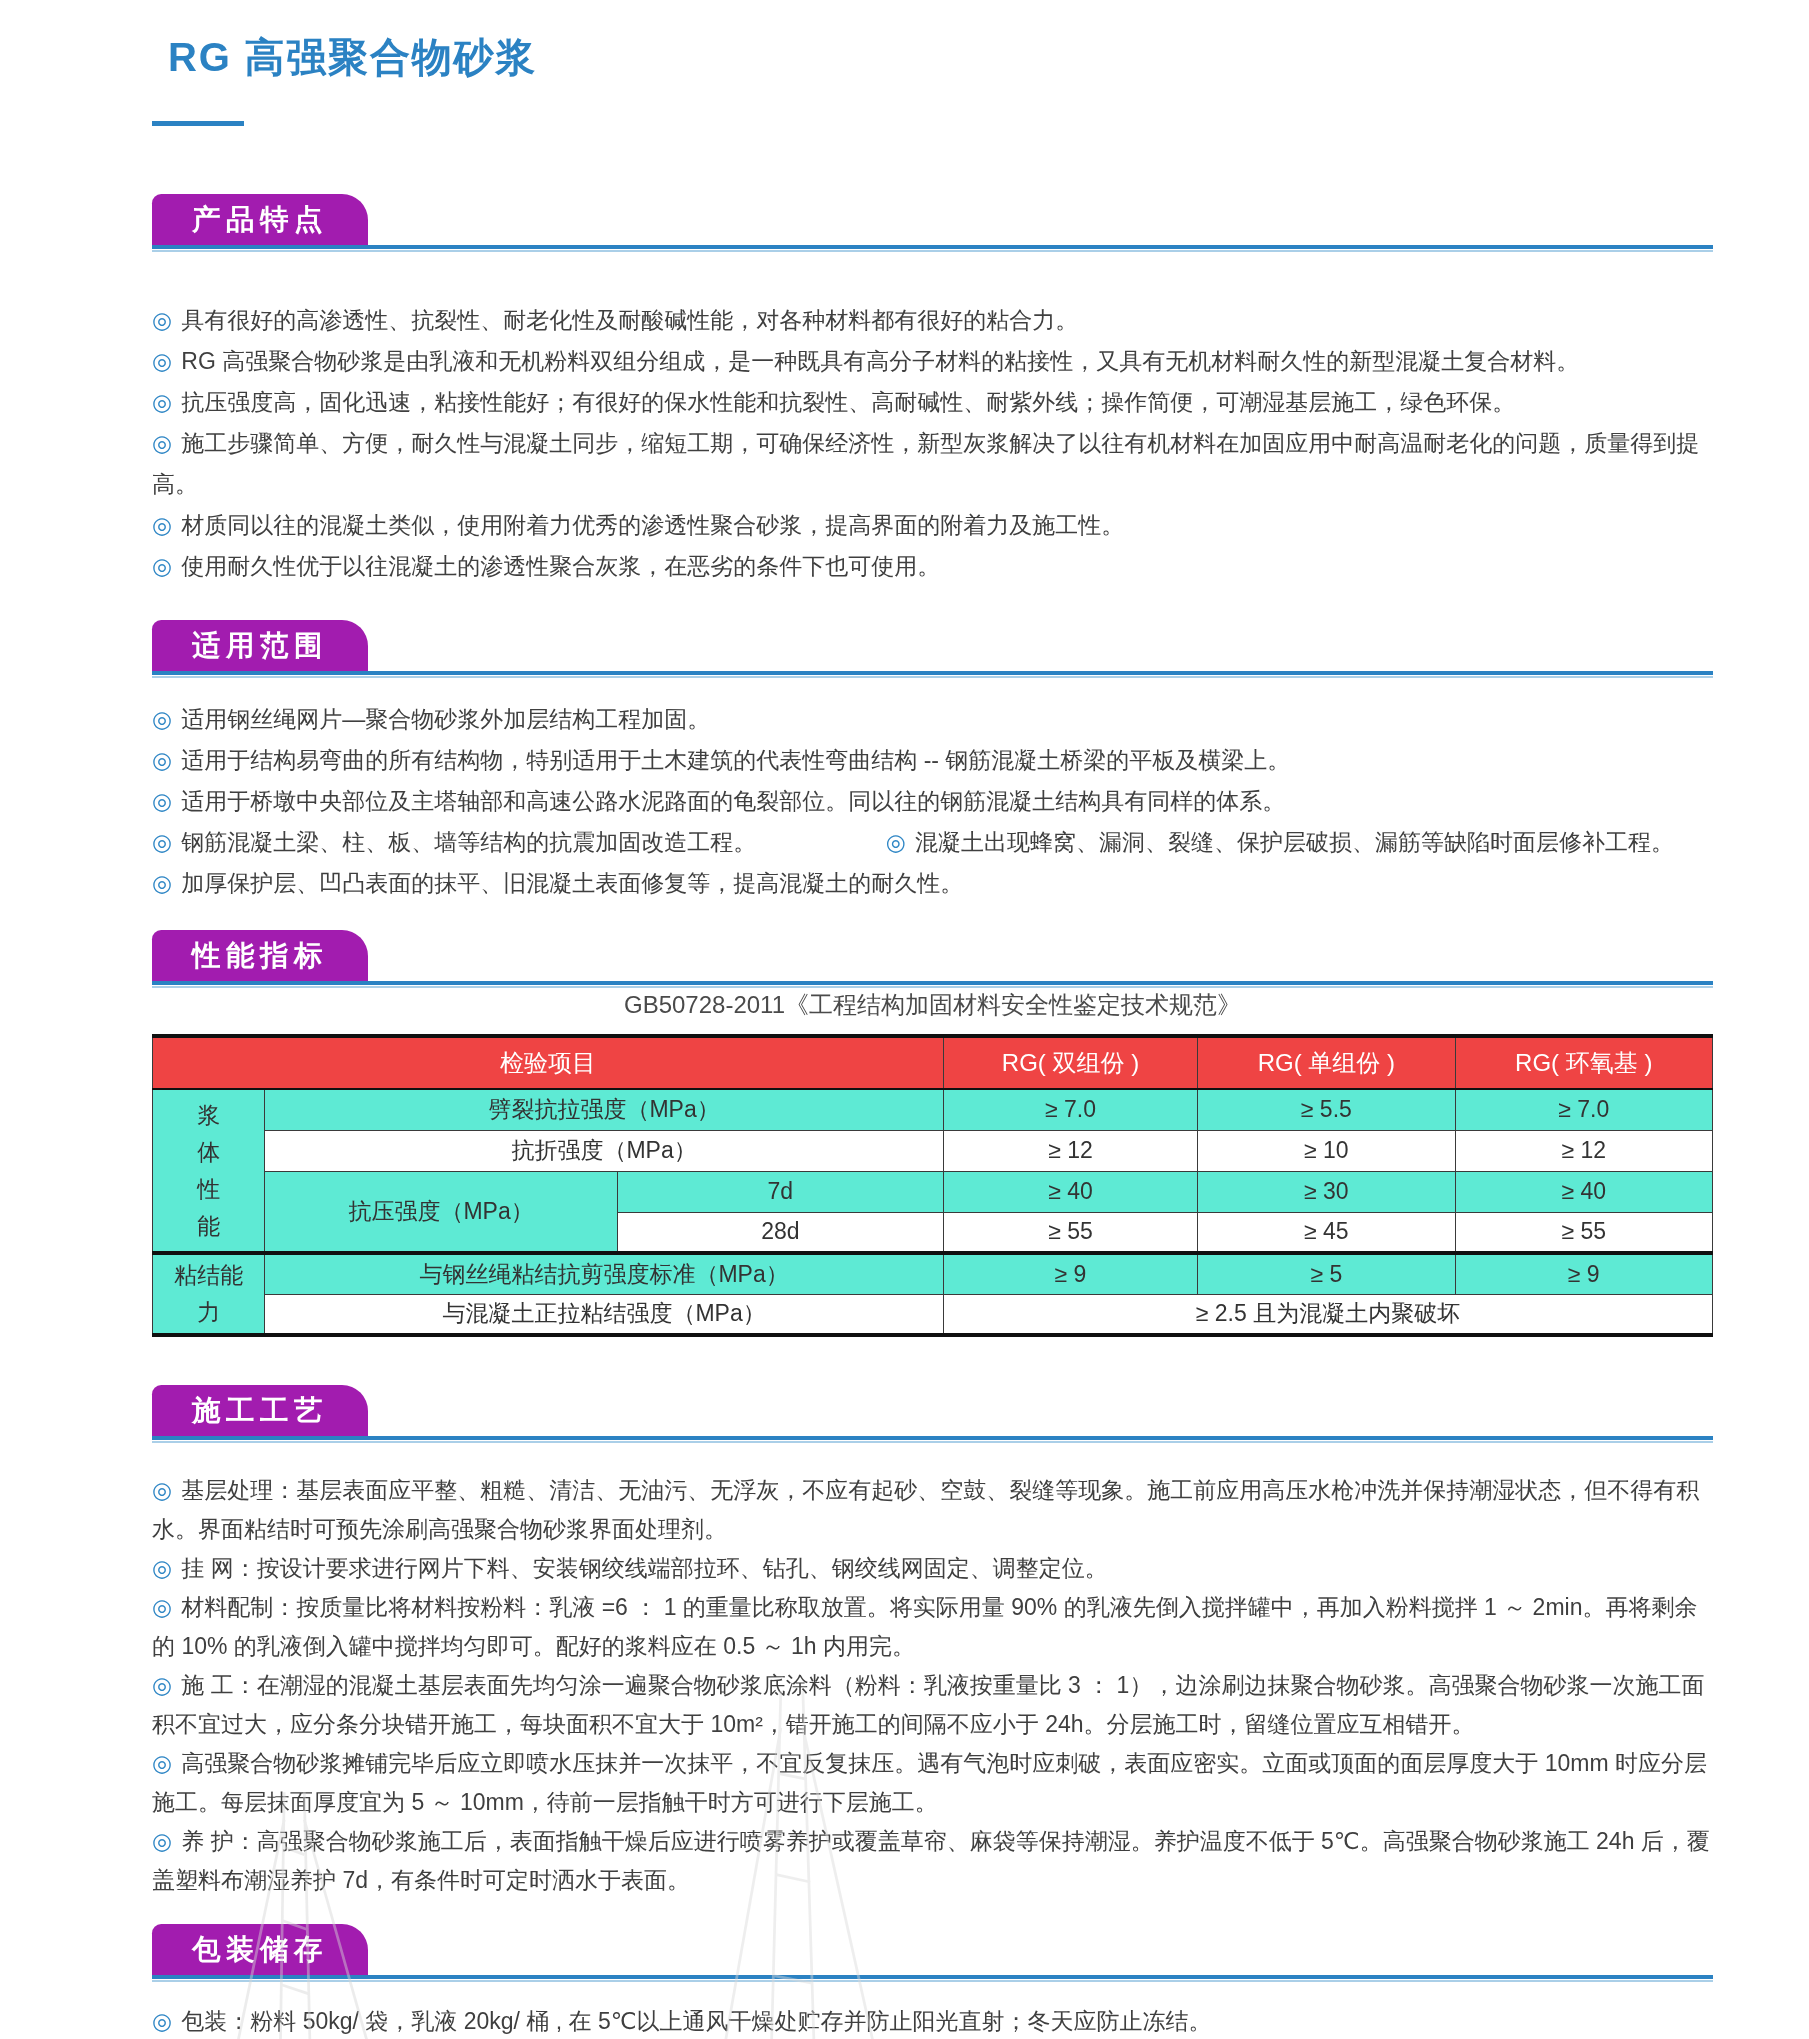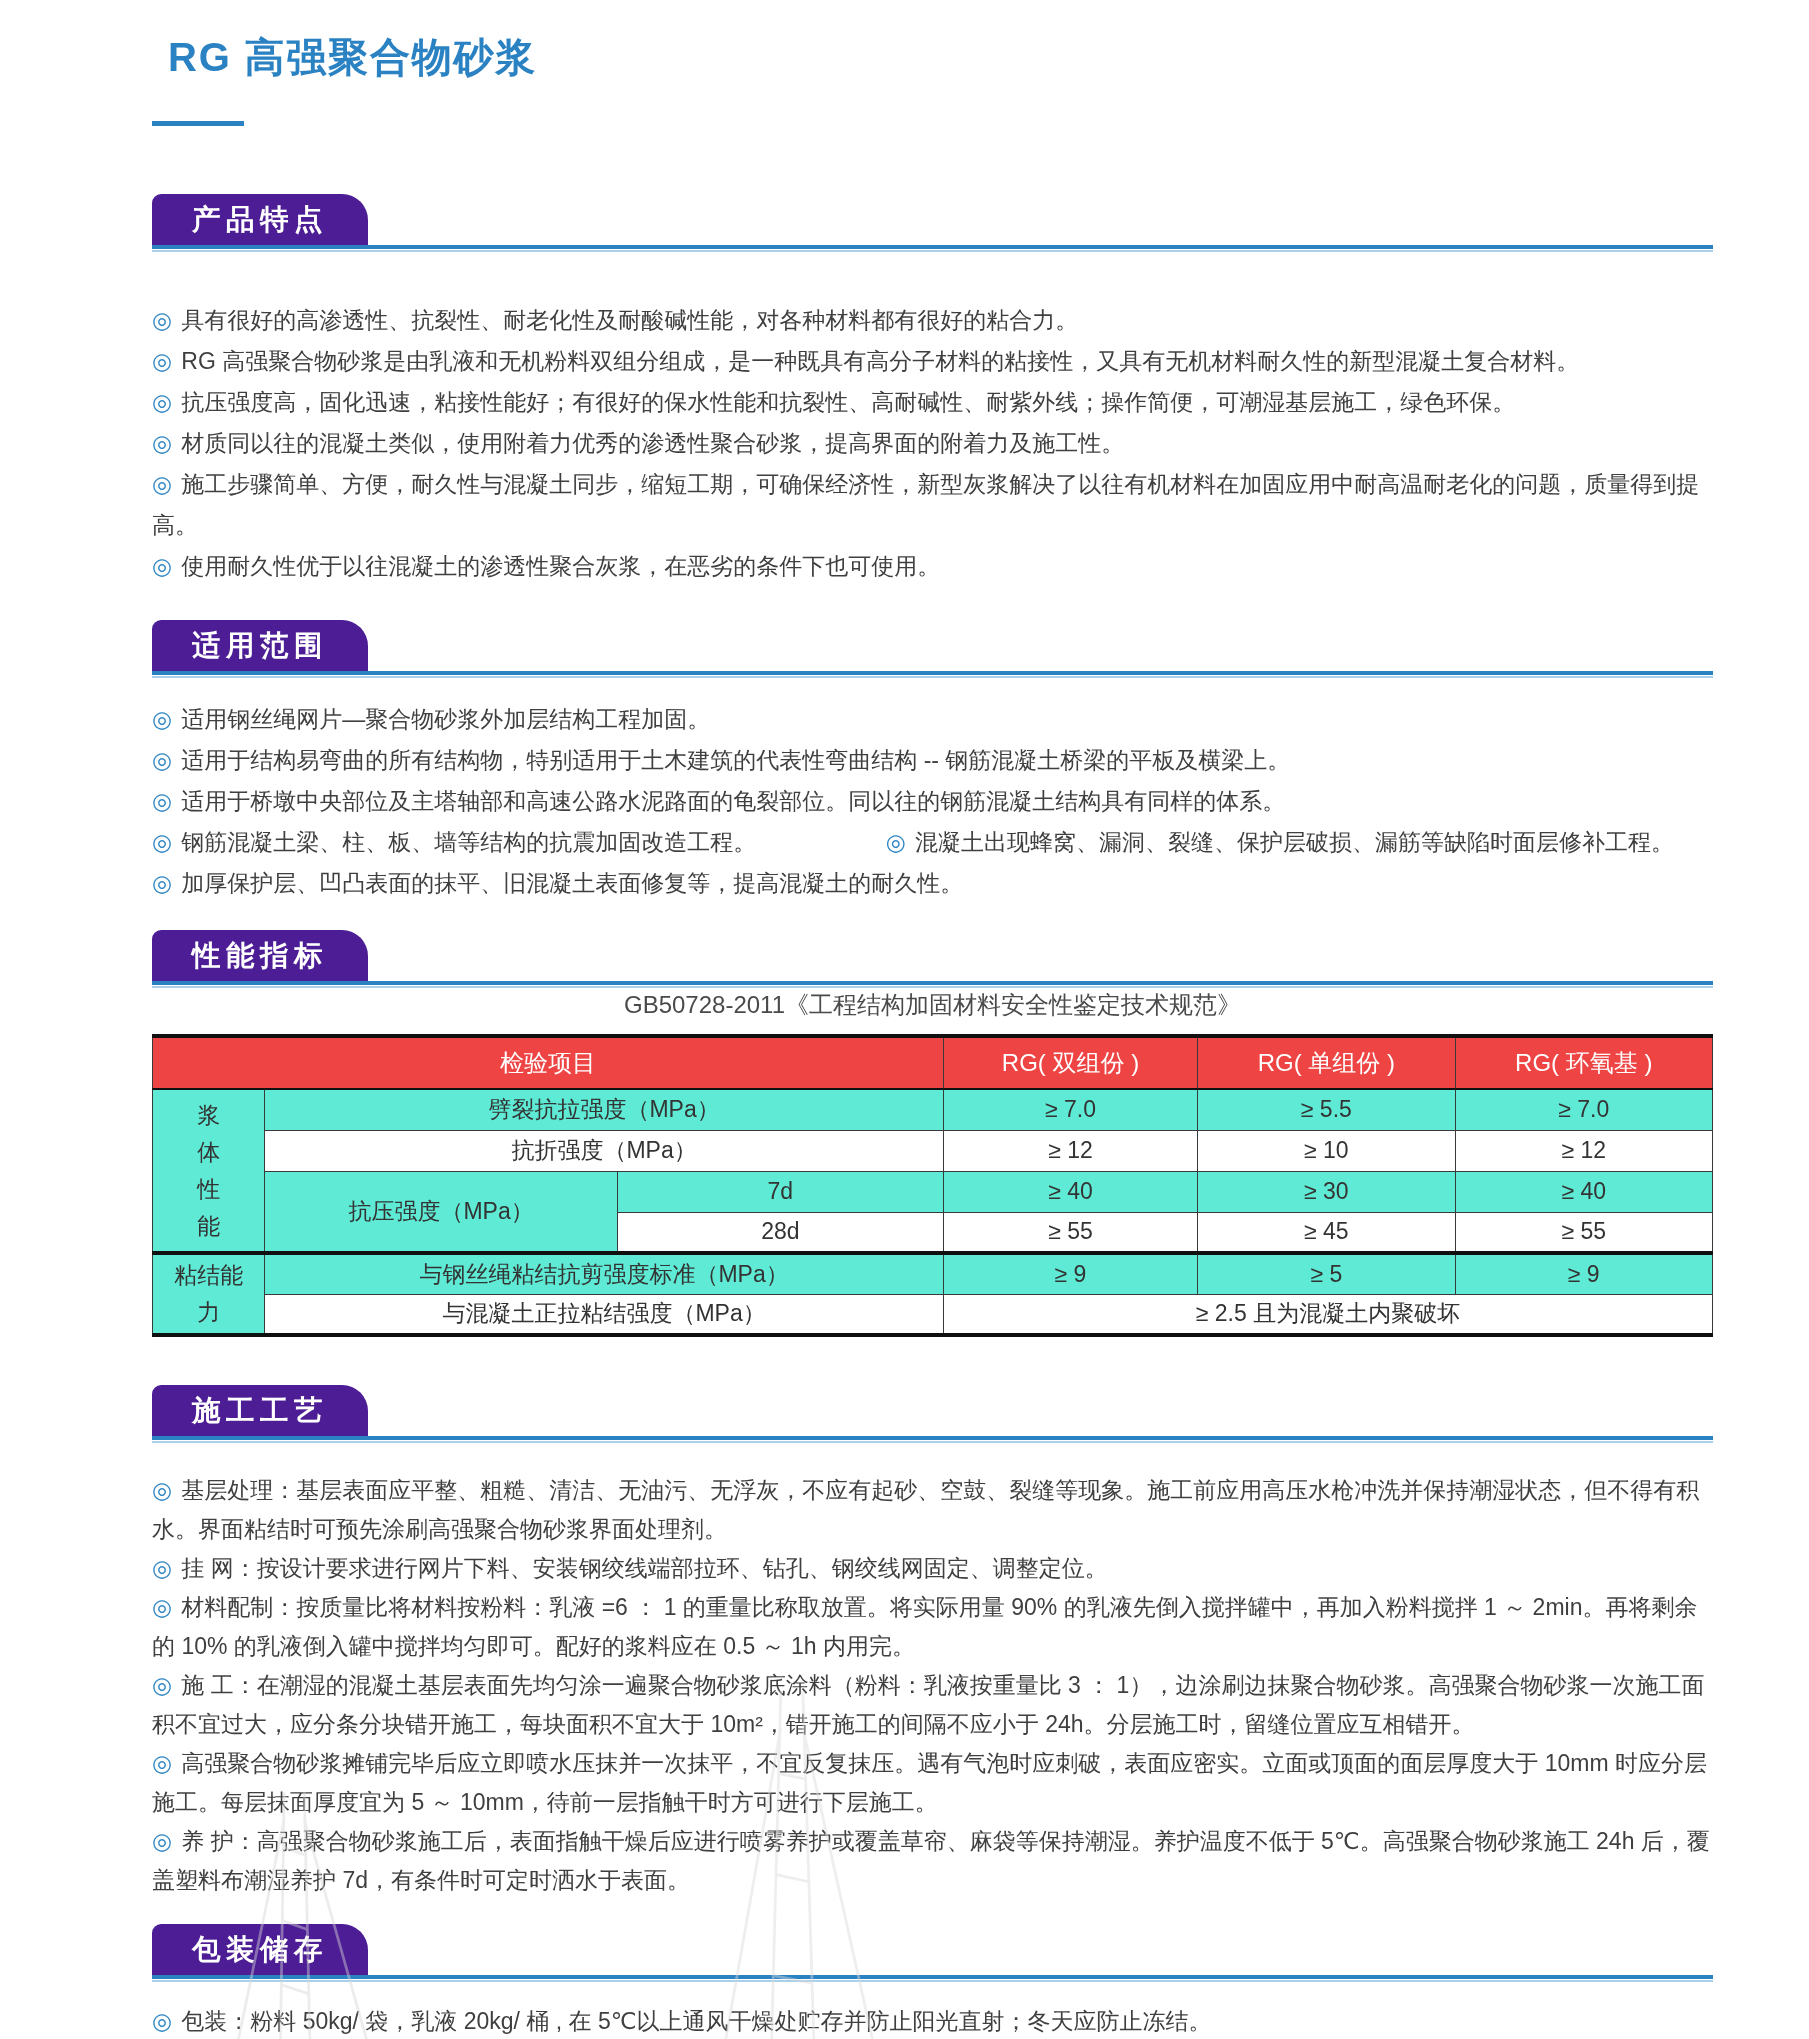--- a/index.html
+++ b/index.html
@@ -10,21 +10,21 @@
   .page{position:relative;padding:16.5px 96px 0 152px;box-sizing:border-box;height:100%;}
   
   .title{margin:16px;font-size:40px;line-height:48px;font-weight:bold;color:#2b82c3;letter-spacing:1.8px;}
   .title-dash{width:92px;height:5.5px;background:#2b82c3;margin-top:40px;}
   
   .sec-head{position:relative;border-bottom:4.6px solid #2b82c3;}
   .sec-head::after{content:"";position:absolute;left:0;right:0;bottom:-7.3px;height:2.8px;background:#aacfe8;}
   .tab{
     display:inline-flex;align-items:center;justify-content:center;
     min-width:216px;height:51px;box-sizing:border-box;padding:0 20px;
-    background:#4c1d95;color:#fff;font-size:28.5px;font-weight:bold;letter-spacing:5.5px;
+    background:#a21caf;color:#fff;font-size:28.5px;font-weight:bold;letter-spacing:5.5px;
     border-radius:9.2px 26px 0 0;
   }
   
   .bullets{font-size:23px;line-height:41px;}
   .bullets.tight{line-height:39px;}
   .bullet{margin:0;}
   .mark{color:#2e86c5;margin-right:9.2px;}
   .duo{display:flex;}
   .duo .half{flex:0 0 47%;}
   .duo .half + .half{flex:1;}
@@ -67,22 +67,22 @@
   <section>
     <div class="sec-head mt-sec1">
       <div class="tab">
         <span>产品特点</span>
       </div>
     </div>
     <div class="bullets mt-text1">
       <p class="bullet"><span class="mark">◎</span><span>具有很好的高渗透性、抗裂性、耐老化性及耐酸碱性能，对各种材料都有很好的粘合力。</span></p>
       <p class="bullet"><span class="mark">◎</span><span>RG 高强聚合物砂浆是由乳液和无机粉料双组分组成，是一种既具有高分子材料的粘接性，又具有无机材料耐久性的新型混凝土复合材料。</span></p>
       <p class="bullet"><span class="mark">◎</span><span>抗压强度高，固化迅速，粘接性能好；有很好的保水性能和抗裂性、高耐碱性、耐紫外线；操作简便，可潮湿基层施工，绿色环保。</span></p>
+      <p class="bullet"><span class="mark">◎</span><span>施工步骤简单、方便，耐久性与混凝土同步，缩短工期，可确保经济性，新型灰浆解决了以往有机材料在加固应用中耐高温耐老化的问题，质量得到提高。</span></p>
       <p class="bullet"><span class="mark">◎</span><span>材质同以往的混凝土类似，使用附着力优秀的渗透性聚合砂浆，提高界面的附着力及施工性。</span></p>
-      <p class="bullet"><span class="mark">◎</span><span>施工步骤简单、方便，耐久性与混凝土同步，缩短工期，可确保经济性，新型灰浆解决了以往有机材料在加固应用中耐高温耐老化的问题，质量得到提高。</span></p>
       <p class="bullet"><span class="mark">◎</span><span>使用耐久性优于以往混凝土的渗透性聚合灰浆，在恶劣的条件下也可使用。</span></p>
     </div>
   </section>
 
   <section>
     <div class="sec-head mt-sec2">
       <div class="tab">
         <span>适用范围</span>
       </div>
     </div>

